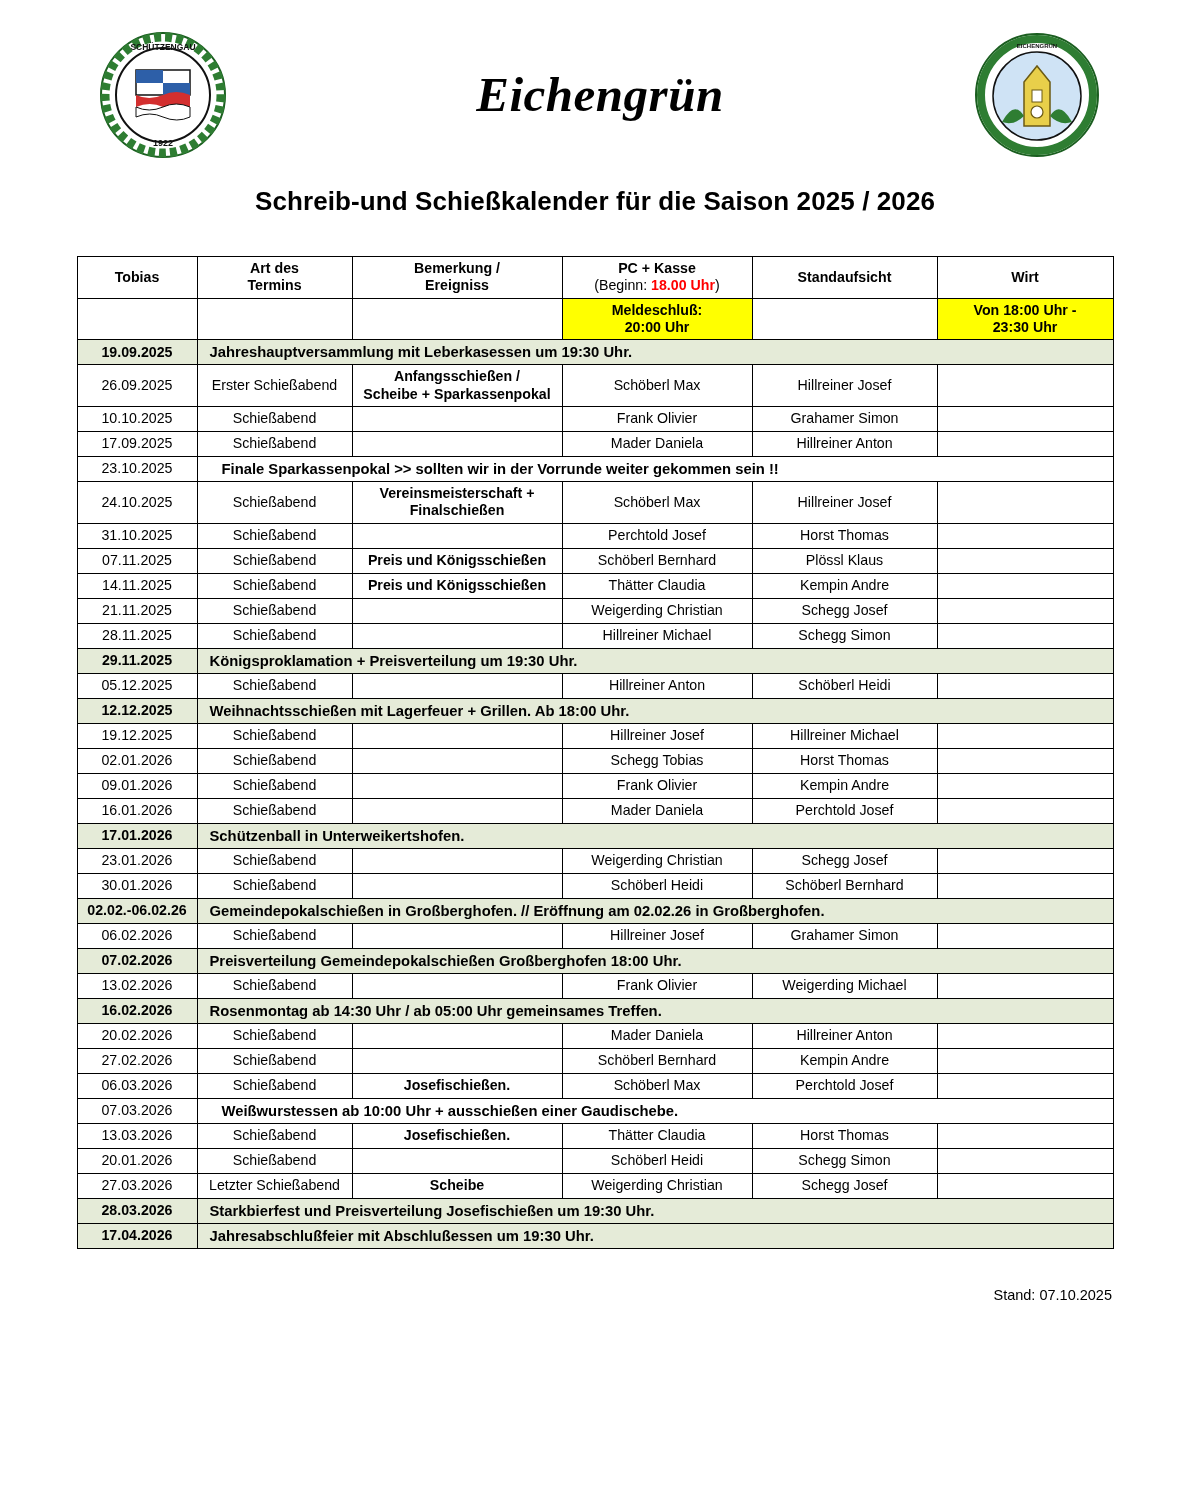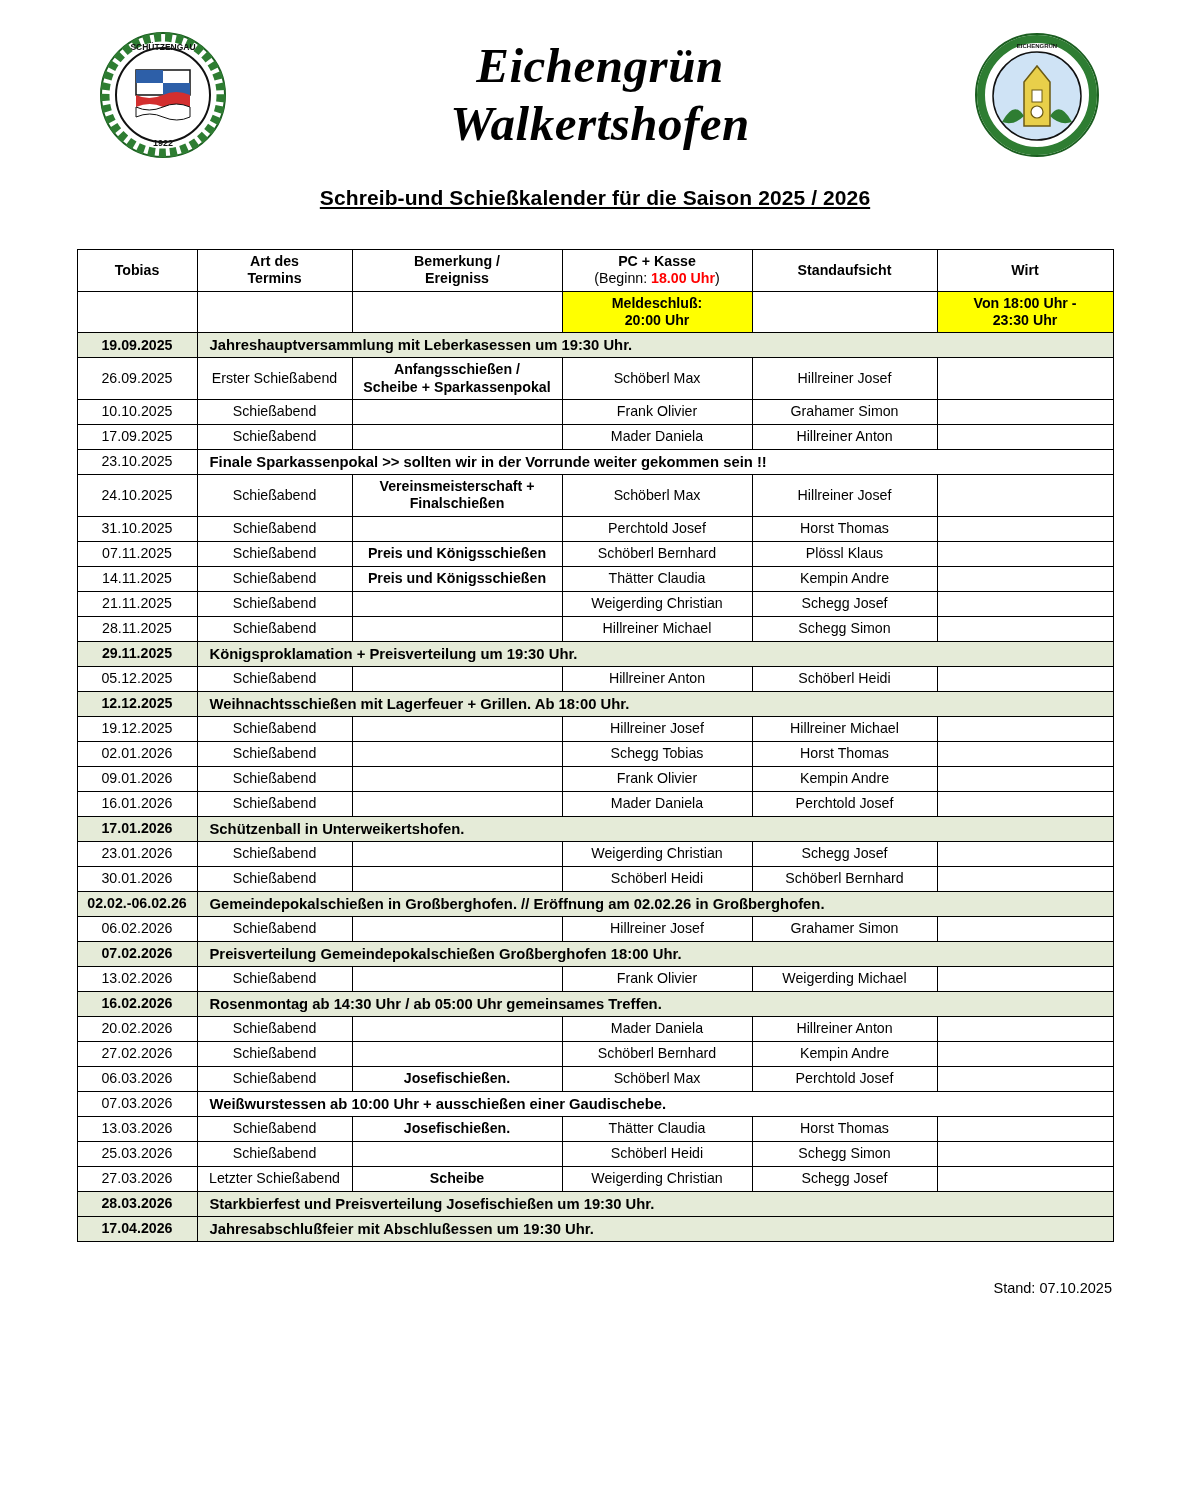--- a/index.html
+++ b/index.html
@@ -43,25 +43,24 @@
   .title-line {
     font-family: "Liberation Serif", serif;
     font-weight: bold;
     font-style: italic;
     font-size: 49px;
     line-height: 1.18;
     letter-spacing: 0.5px;
   }
   .subtitle {
     text-align: center;
-    font-size: 21px;
+    font-size: 26px;
     font-weight: bold;
     margin-top: 26px;
     letter-spacing: 0.1px;
-    text-decoration: underline;
   }
 
   
   table.cal {
     border-collapse: collapse;
     width: 1036px;
     margin: 39px auto 0 auto;
     table-layout: fixed;
   }
   table.cal td, table.cal th {
@@ -101,21 +100,21 @@
 
   tr.event-row td { background: #e5ebd8; }
   tr.event-row td.event-text {
     text-align: left;
     padding-left: 12px;
     font-weight: bold;
     font-size: 14.8px;
   }
   tr.plain-row td.event-text {
     text-align: left;
-    padding-left: 12px;
+    padding-left: 24px;
     font-weight: bold;
     font-size: 14.8px;
   }
   td.bold { font-weight: bold; }
   td.small-bold { font-weight: bold; font-size: 13px; }
 
   .footer {
     text-align: right;
     font-size: 14.5px;
     margin: 38px 20px 0 0;
@@ -138,21 +137,20 @@
         <path d="M65 53 h27 v12 h-27 z" fill="#2d5fa8"></path>
         <path d="M38 65 q13 6 27 0 q13 -6 27 0 v12 q-13 6 -27 0 q-13 -6 -27 0 z" fill="#d32f2f"></path>
         <path d="M38 77 q13 6 27 0 q13 -6 27 0 v10 q-13 6 -27 0 q-13 -6 -27 0 z" fill="#ffffff" stroke="#111111" stroke-width="1"></path>
         <text x="65" y="20" font-size="8.5" font-family="Liberation Sans, sans-serif" text-anchor="middle" fill="#111111" font-weight="bold">SCHÜTZENGAU</text>
         <text x="65" y="116" font-size="9" font-family="Liberation Sans, sans-serif" text-anchor="middle" fill="#111111" font-weight="bold">1922</text>
       </svg>
     </div>
 
     <div class="title-block">
       <div class="title-line">Eichengrün</div>
-      <div class="title-line">Walkertshofen</div>
     </div>
 
     <div class="logo">
       <svg width="130" height="130" viewBox="0 0 130 130" aria-hidden="true">
         <circle cx="65" cy="65" r="61" fill="#ffffff" stroke="#1b5e20" stroke-width="2"></circle>
         <circle cx="65" cy="65" r="56" fill="none" stroke="#2e7d32" stroke-width="8"></circle>
         <circle cx="65" cy="66" r="44" fill="#cfe3f5" stroke="#111111" stroke-width="1.5"></circle>
         <path d="M52 96 h26 V52 l-13 -16 l-13 16 z" fill="#e8cf4a" stroke="#6b5a13" stroke-width="1.5"></path>
         <rect x="60" y="60" width="10" height="12" fill="#ffffff" stroke="#6b5a13" stroke-width="1"></rect>
         <circle cx="65" cy="82" r="6" fill="#ffffff" stroke="#6b5a13" stroke-width="1.2"></circle>
@@ -421,21 +419,21 @@
         </tr>
         <tr>
           <td class="date-cell">13.03.2026</td>
           <td>Schießabend</td>
           <td class="bold">Josefischießen.</td>
           <td>Thätter Claudia</td>
           <td>Horst Thomas</td>
           <td></td>
         </tr>
         <tr>
-          <td class="date-cell">25.03.2026</td>
+          <td class="date-cell">20.01.2026</td>
           <td>Schießabend</td>
           <td></td>
           <td>Schöberl Heidi</td>
           <td>Schegg Simon</td>
           <td></td>
         </tr>
         <tr>
           <td class="date-cell">27.03.2026</td>
           <td>Letzter Schießabend</td>
           <td class="bold">Scheibe</td>

